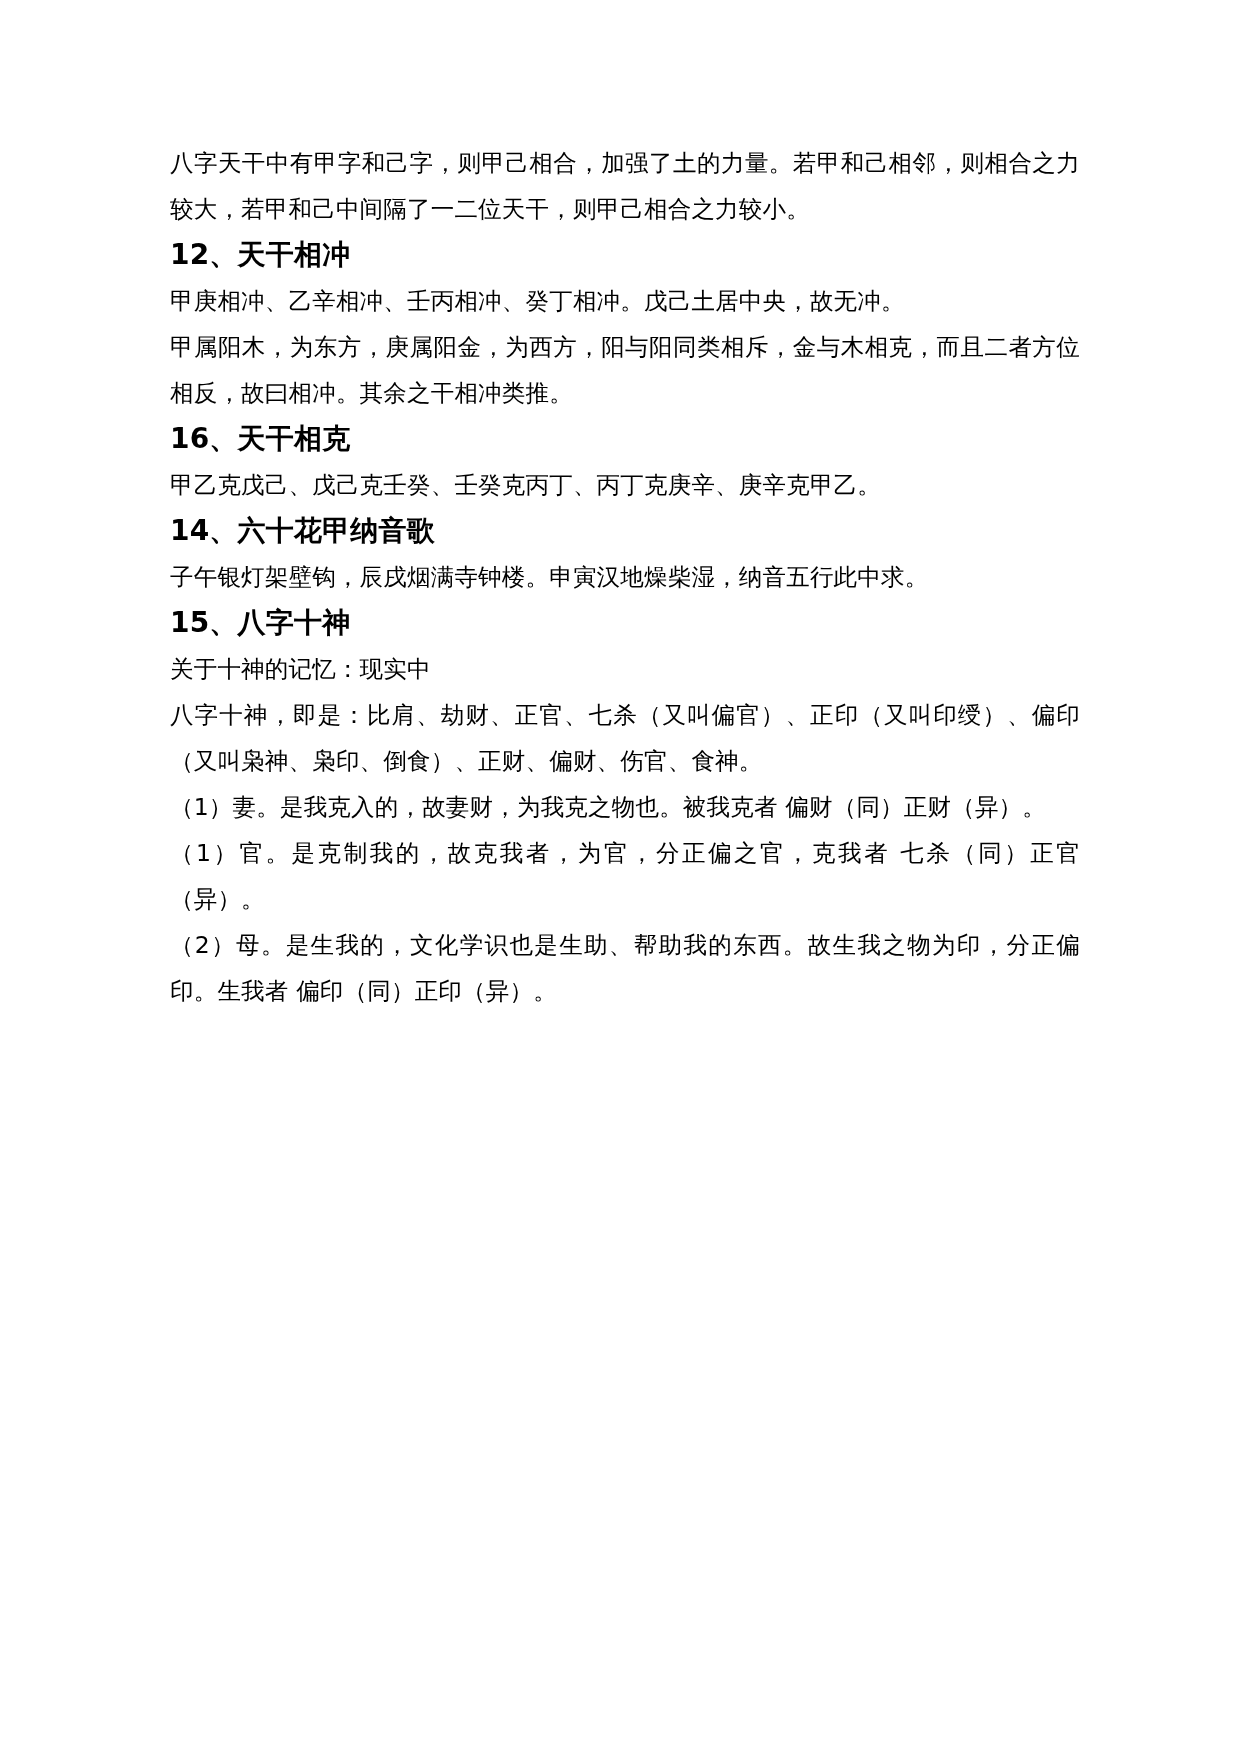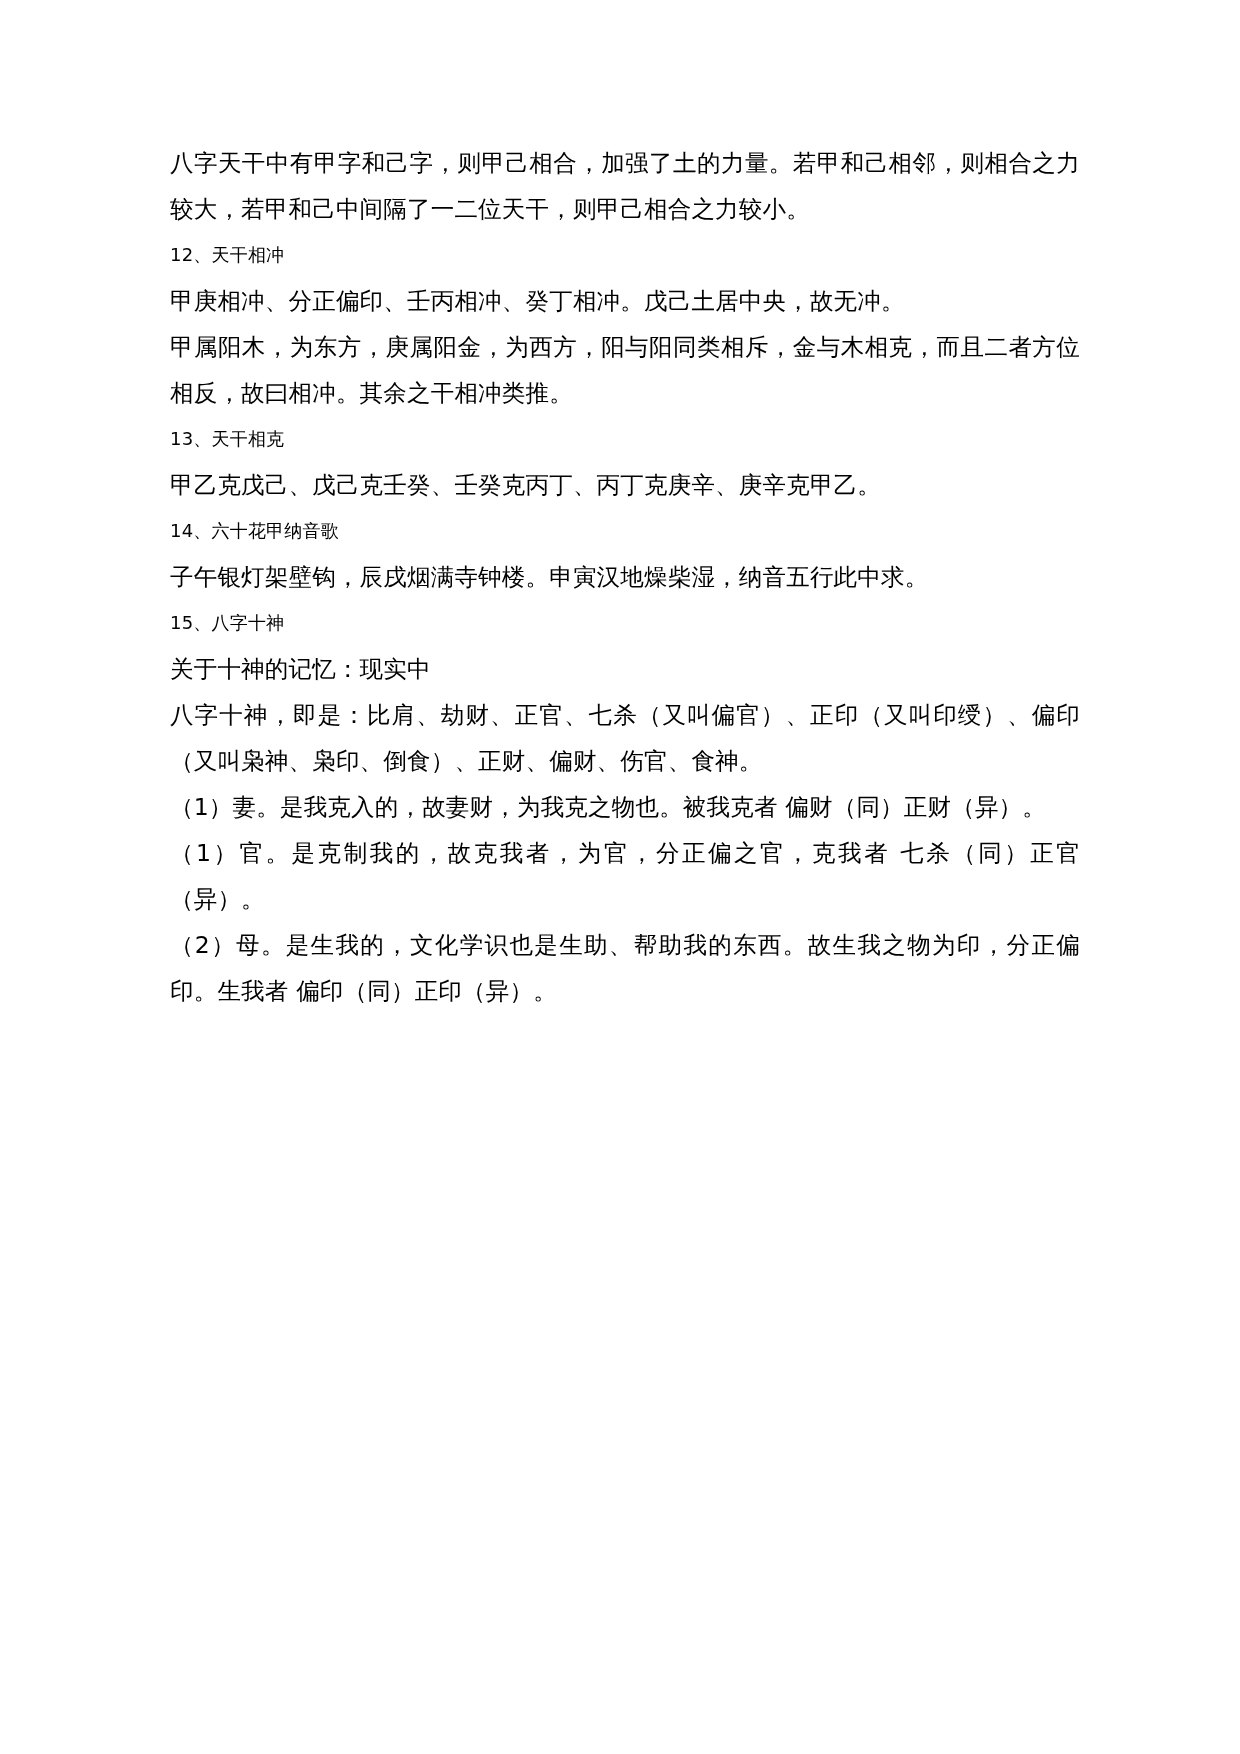--- a/index.html
+++ b/index.html
@@ -29,44 +29,44 @@
     text-justify: inter-ideograph;
   }
   p {
     margin: 0;
     padding: 0;
   }
   .para {
     font-weight: 400;
   }
   .heading {
-    font-weight: 400;
-    font-size: 18px;
+    font-weight: 700;
+    font-size: 28px;
     line-height: 46px;
   }
   
   .para, .heading {
     -webkit-font-smoothing: antialiased;
   }
 </style>
 </head>
 <body>
 
 <div class="page">
   <div class="doc-body">
 
     <p class="para">八字天干中有甲字和己字，则甲己相合，加强了土的力量。若甲和己相邻，则相合之力较大，若甲和己中间隔了一二位天干，则甲己相合之力较小。</p>
 
     <p class="heading">12、天干相冲</p>
 
-    <p class="para">甲庚相冲、分正偏印、壬丙相冲、癸丁相冲。戊己土居中央，故无冲。</p>
+    <p class="para">甲庚相冲、乙辛相冲、壬丙相冲、癸丁相冲。戊己土居中央，故无冲。</p>
 
     <p class="para">甲属阳木，为东方，庚属阳金，为西方，阳与阳同类相斥，金与木相克，而且二者方位相反，故曰相冲。其余之干相冲类推。</p>
 
-    <p class="heading">13、天干相克</p>
+    <p class="heading">16、天干相克</p>
 
     <p class="para">甲乙克戊己、戊己克壬癸、壬癸克丙丁、丙丁克庚辛、庚辛克甲乙。</p>
 
     <p class="heading">14、六十花甲纳音歌</p>
 
 
 
     <p class="para">子午银灯架壁钩，辰戌烟满寺钟楼。申寅汉地燥柴湿，纳音五行此中求。</p>
 
     <p class="heading">15、八字十神</p>

